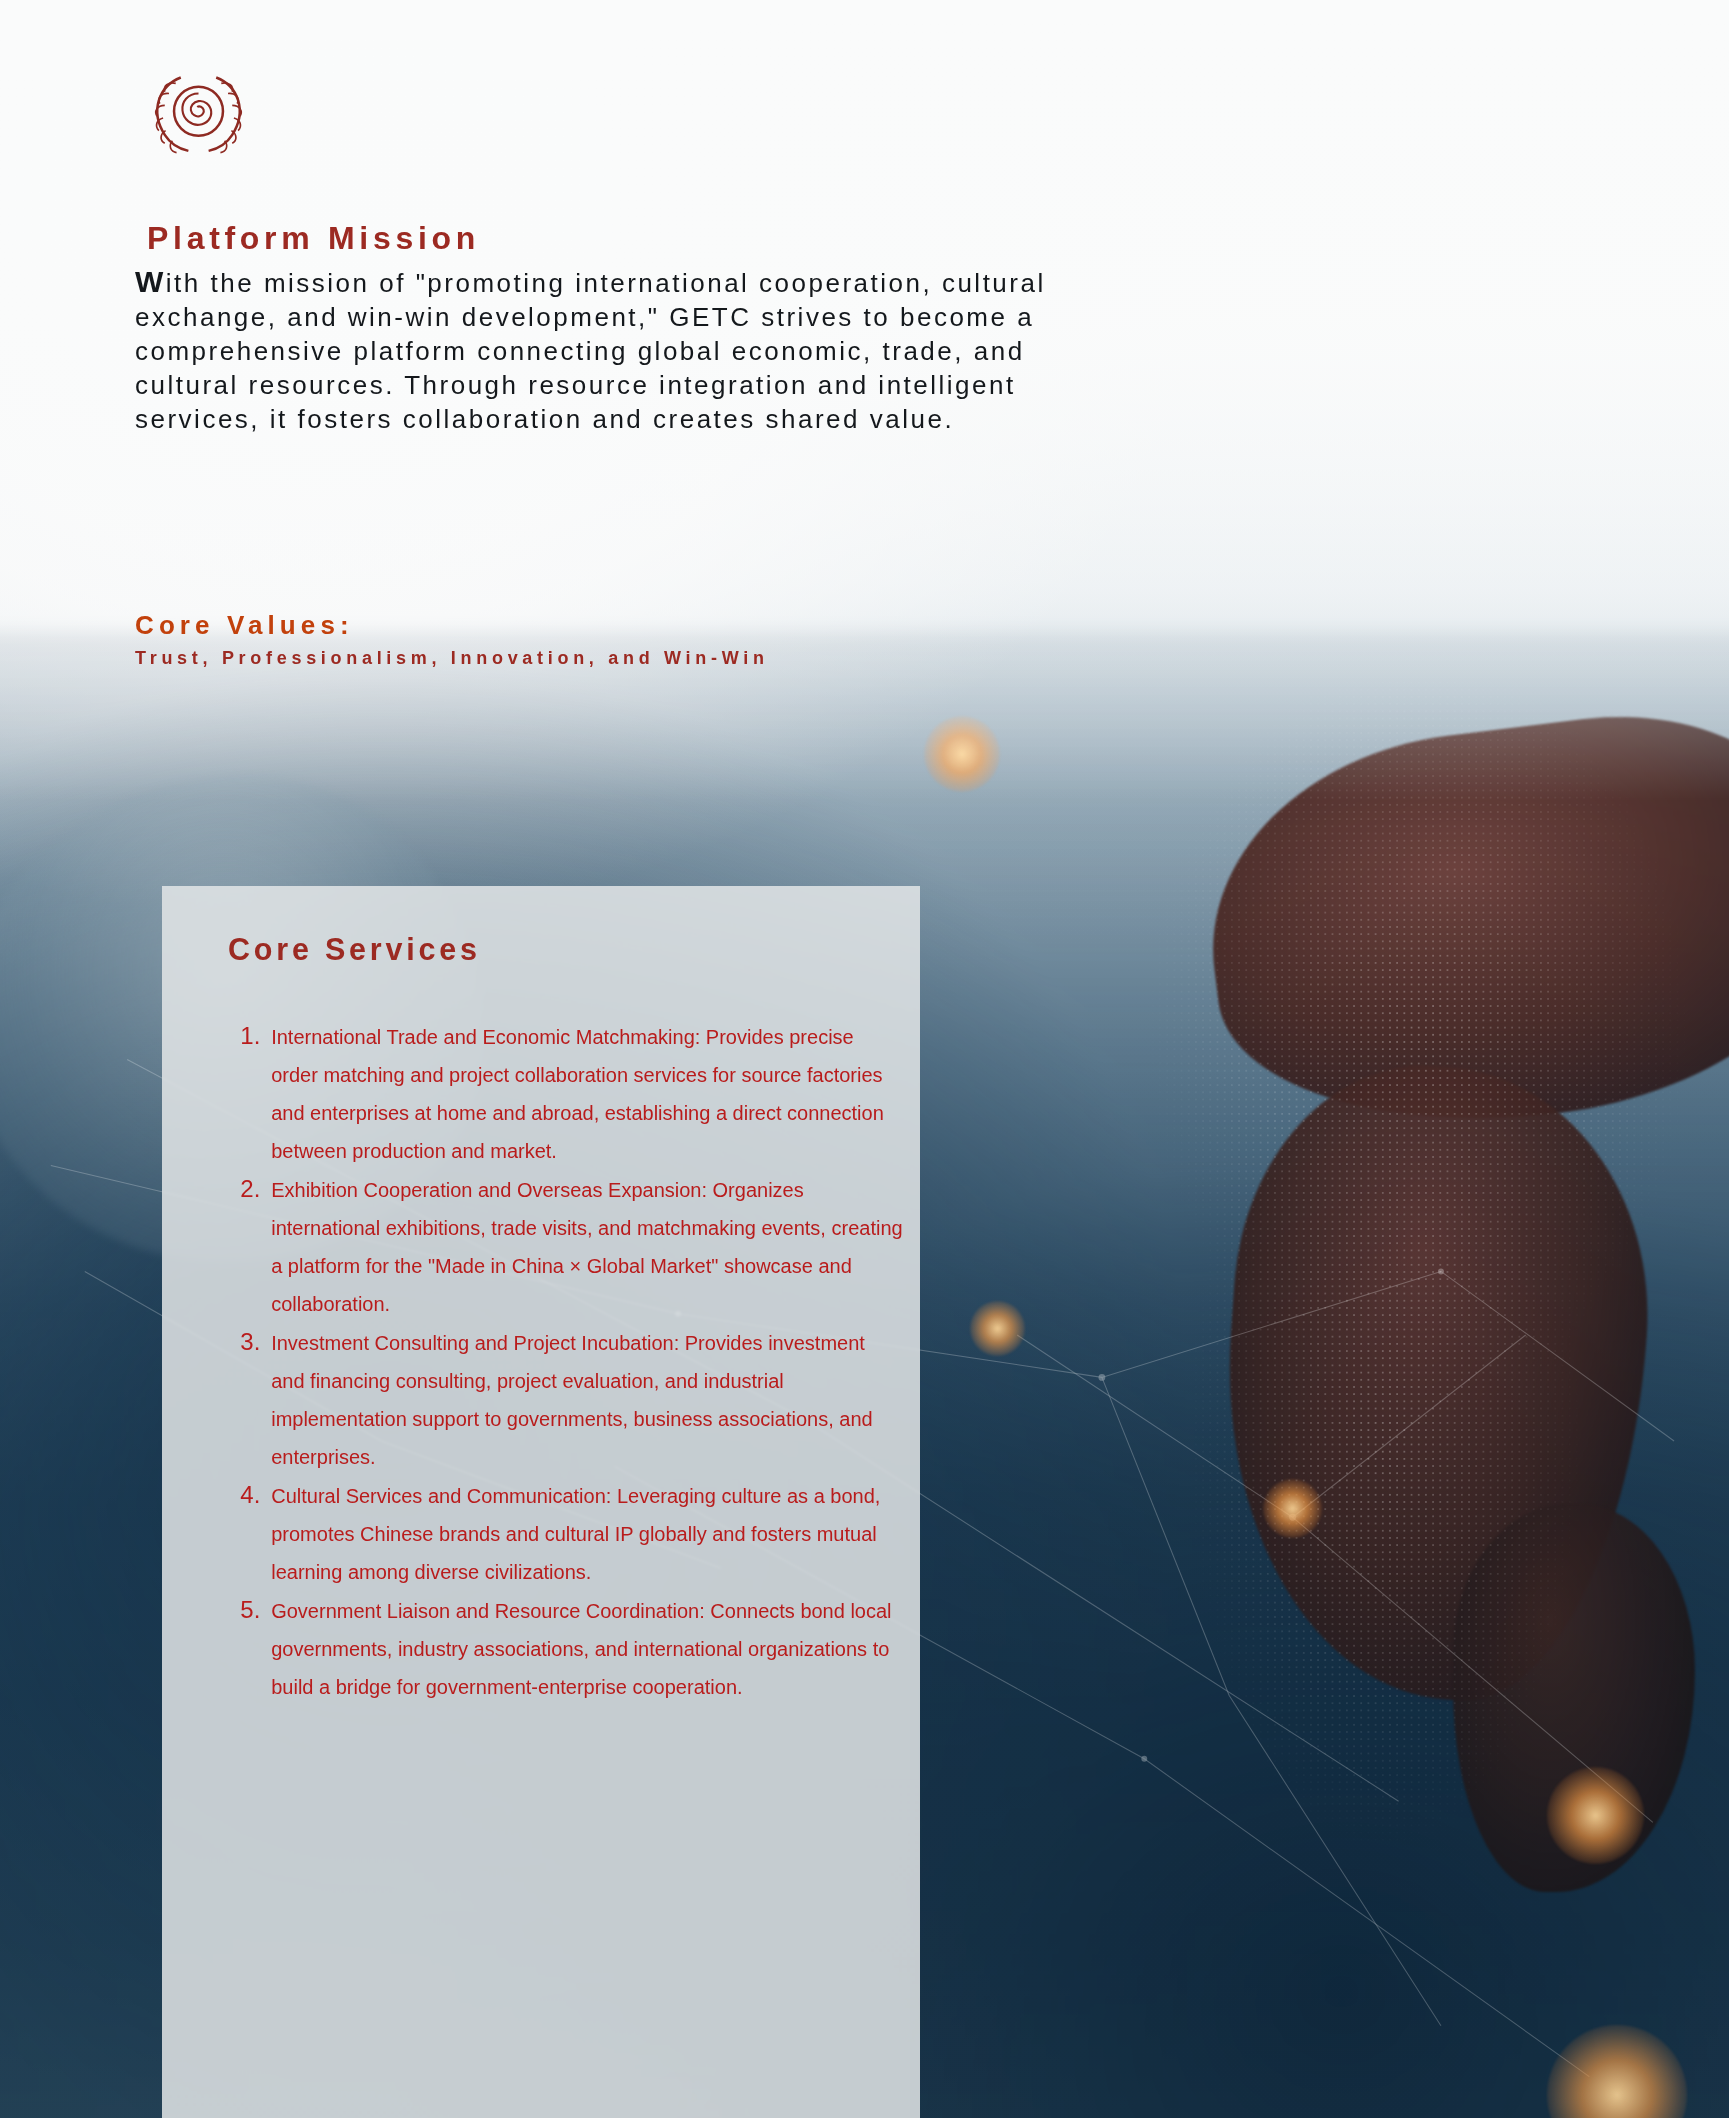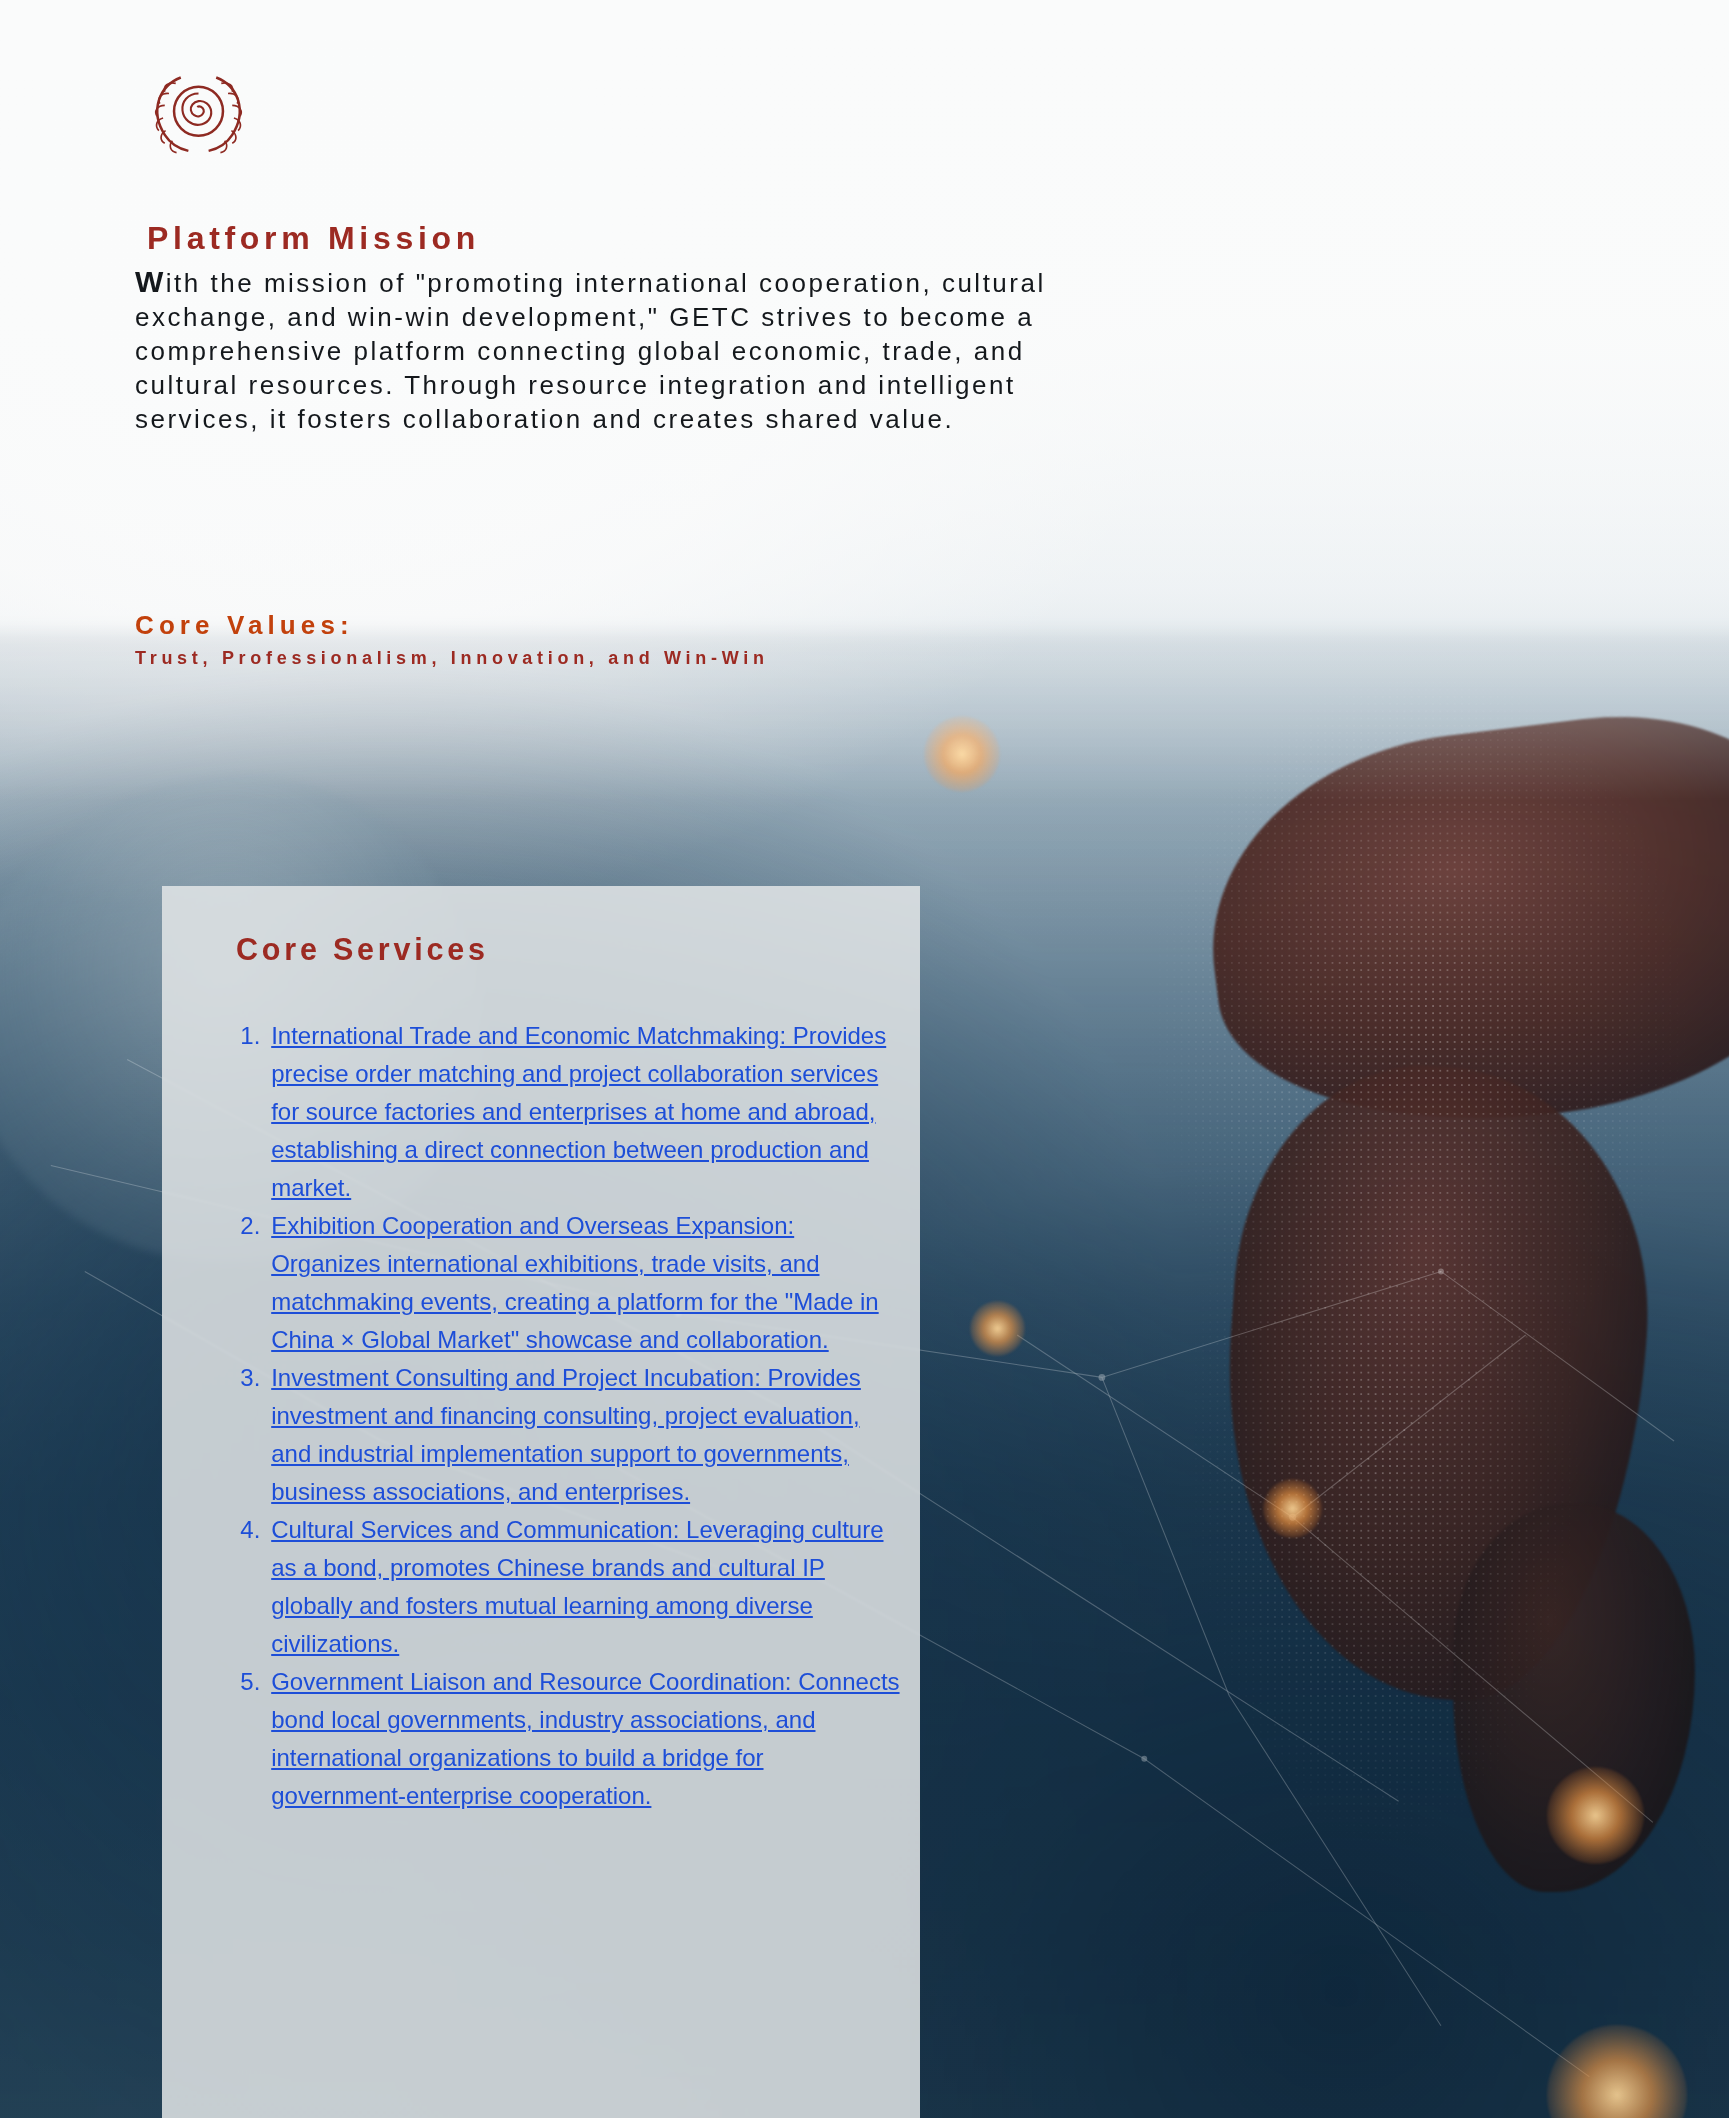--- a/index.html
+++ b/index.html
@@ -174,39 +174,38 @@
     position: absolute;
     left: 162px;
     top: 886px;
     width: 758px;
     height: 1305px;
     background: rgba(226,229,231,0.86);
     backdrop-filter: blur(0.8px);
   }
   .services-title {
     position: absolute;
-    left: 236px;
+    left: 228px;
     top: 932px;
     font-size: 30.5px;
     font-weight: bold;
     letter-spacing: 3.8px;
     color: #9c2a22;
   }
   .services-list {
     position: absolute;
     left: 237px;
     top: 1017px;
     width: 636px;
     margin: 0;
     padding: 0 0 0 30px;
     list-style-position: outside;
-    color: #1d4ed8;
-    font-size: 24px;
+    color: #b91c1c;
+    font-size: 20px;
     line-height: 38px;
-    text-decoration: underline;
   }
   .services-list li {
     margin: 0 0 0 0;
     padding-left: 4.2px;
   }
   .services-list li::marker {
     font-size: 24px;
   }
 </style>
 </head>

